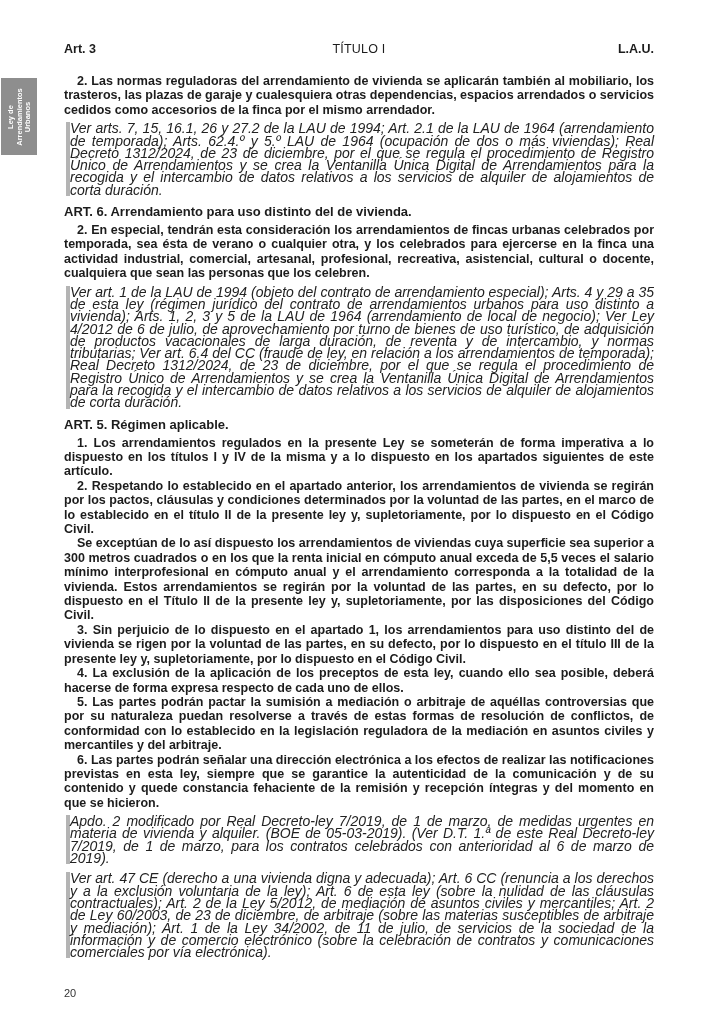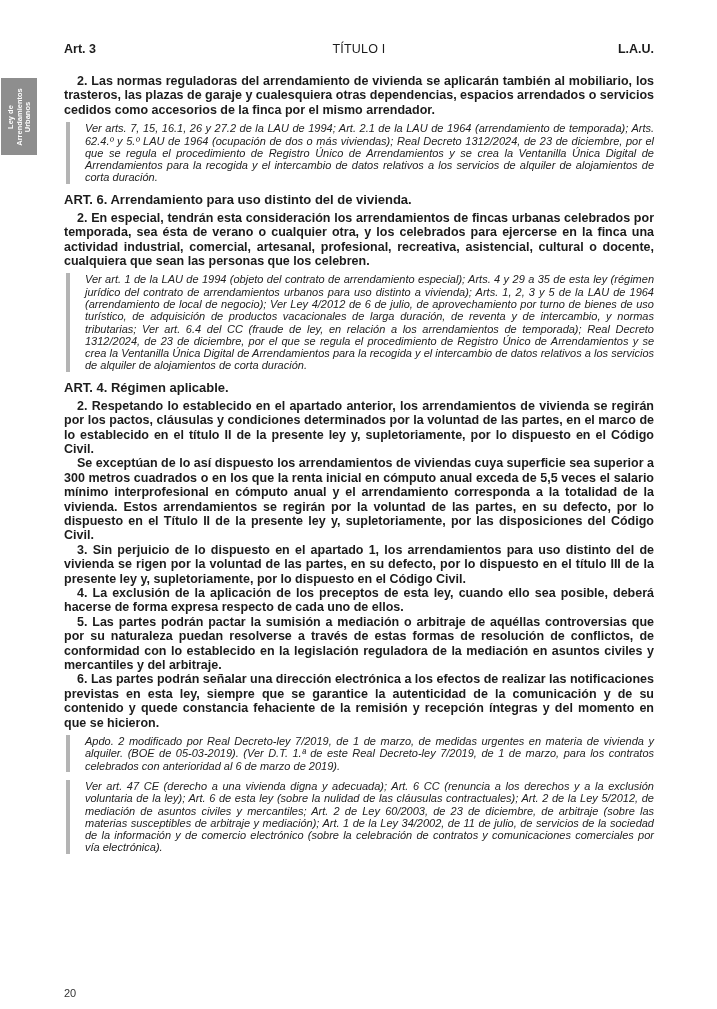--- a/index.html
+++ b/index.html
@@ -65,22 +65,21 @@
   }
   .art-heading {
     font-size: 13px;
     font-weight: bold;
     margin-top: 8px;
     margin-bottom: 4px;
   }
   .note {
     margin: 5px 0 8px 2px;
     border-left: 4px solid #b4b4b4;
-    padding-left: 15px;
-    font-size: 11px;
+    font-size: 14px;
     line-height: 12.3px;
     font-style: italic;
     text-align: justify;
     color: #222222;
     hyphens: auto;
     -webkit-hyphens: auto;
   }
   .page-number {
     position: absolute;
     left: 64px;
@@ -110,21 +109,22 @@
 <div class="content">
   <p class="para">2. Las normas reguladoras del arrendamiento de vivienda se aplicarán también al mobiliario, los trasteros, las plazas de garaje y cualesquiera otras dependencias, espacios arrendados o servicios cedidos como accesorios de la finca por el mismo arrendador.</p>
 
   <div class="note">Ver arts. 7, 15, 16.1, 26 y 27.2 de la LAU de 1994; Art. 2.1 de la LAU de 1964 (arrendamiento de temporada); Arts. 62.4.º y 5.º LAU de 1964 (ocupación de dos o más viviendas); Real Decreto 1312/2024, de 23 de diciembre, por el que se regula el procedimiento de Registro Único de Arrendamientos y se crea la Ventanilla Única Digital de Arrendamientos para la recogida y el intercambio de datos relativos a los servicios de alquiler de alojamientos de corta duración.</div>
 
   <h2 class="art-heading">ART. 6. Arrendamiento para uso distinto del de vivienda.</h2>
   <p class="para">2. En especial, tendrán esta consideración los arrendamientos de fincas urbanas celebrados por temporada, sea ésta de verano o cualquier otra, y los celebrados para ejercerse en la finca una actividad industrial, comercial, artesanal, profesional, recreativa, asistencial, cultural o docente, cualquiera que sean las personas que los celebren.</p>
 
   <div class="note">Ver art. 1 de la LAU de 1994 (objeto del contrato de arrendamiento especial); Arts. 4 y 29 a 35 de esta ley (régimen jurídico del contrato de arrendamientos urbanos para uso distinto a vivienda); Arts. 1, 2, 3 y 5 de la LAU de 1964 (arrendamiento de local de negocio); Ver Ley 4/2012 de 6 de julio, de aprovechamiento por turno de bienes de uso turístico, de adquisición de productos vacacionales de larga duración, de reventa y de intercambio, y normas tributarias; Ver art. 6.4 del CC (fraude de ley, en relación a los arrendamientos de temporada); Real Decreto 1312/2024, de 23 de diciembre, por el que se regula el procedimiento de Registro Único de Arrendamientos y se crea la Ventanilla Única Digital de Arrendamientos para la recogida y el intercambio de datos relativos a los servicios de alquiler de alojamientos de corta duración.</div>
 
-  <h2 class="art-heading">ART. 4. Régimen aplicable.</h2>
+  <h2 class="art-heading">ART. 5. Régimen aplicable.</h2>
+  <p class="para">1. Los arrendamientos regulados en la presente Ley se someterán de forma imperativa a lo dispuesto en los títulos I y IV de la misma y a lo dispuesto en los apartados siguientes de este artículo.</p>
   <p class="para">2. Respetando lo establecido en el apartado anterior, los arrendamientos de vivienda se regirán por los pactos, cláusulas y condiciones determinados por la voluntad de las partes, en el marco de lo establecido en el título II de la presente ley y, supletoriamente, por lo dispuesto en el Código Civil.</p>
   <p class="para">Se exceptúan de lo así dispuesto los arrendamientos de viviendas cuya superficie sea superior a 300 metros cuadrados o en los que la renta inicial en cómputo anual exceda de 5,5 veces el salario mínimo interprofesional en cómputo anual y el arrendamiento corresponda a la totalidad de la vivienda. Estos arrendamientos se regirán por la voluntad de las partes, en su defecto, por lo dispuesto en el Título II de la presente ley y, supletoriamente, por las disposiciones del Código Civil.</p>
   <p class="para">3. Sin perjuicio de lo dispuesto en el apartado 1, los arrendamientos para uso distinto del de vivienda se rigen por la voluntad de las partes, en su defecto, por lo dispuesto en el título III de la presente ley y, supletoriamente, por lo dispuesto en el Código Civil.</p>
   <p class="para">4. La exclusión de la aplicación de los preceptos de esta ley, cuando ello sea posible, deberá hacerse de forma expresa respecto de cada uno de ellos.</p>
   <p class="para">5. Las partes podrán pactar la sumisión a mediación o arbitraje de aquéllas controversias que por su naturaleza puedan resolverse a través de estas formas de resolución de conflictos, de conformidad con lo establecido en la legislación reguladora de la mediación en asuntos civiles y mercantiles y del arbitraje.</p>
   <p class="para">6. Las partes podrán señalar una dirección electrónica a los efectos de realizar las notificaciones previstas en esta ley, siempre que se garantice la autenticidad de la comunicación y de su contenido y quede constancia fehaciente de la remisión y recepción íntegras y del momento en que se hicieron.</p>
 
   <div class="note">Apdo. 2 modificado por Real Decreto-ley 7/2019, de 1 de marzo, de medidas urgentes en materia de vivienda y alquiler. (BOE de 05-03-2019). (Ver D.T. 1.ª de este Real Decreto-ley 7/2019, de 1 de marzo, para los contratos celebrados con anterioridad al 6 de marzo de 2019).</div>
   <div class="note">Ver art. 47 CE (derecho a una vivienda digna y adecuada); Art. 6 CC (renuncia a los derechos y a la exclusión voluntaria de la ley); Art. 6 de esta ley (sobre la nulidad de las cláusulas contractuales); Art. 2 de la Ley 5/2012, de mediación de asuntos civiles y mercantiles; Art. 2 de Ley 60/2003, de 23 de diciembre, de arbitraje (sobre las materias susceptibles de arbitraje y mediación); Art. 1 de la Ley 34/2002, de 11 de julio, de servicios de la sociedad de la información y de comercio electrónico (sobre la celebración de contratos y comunicaciones comerciales por vía electrónica).</div>
 </div>

